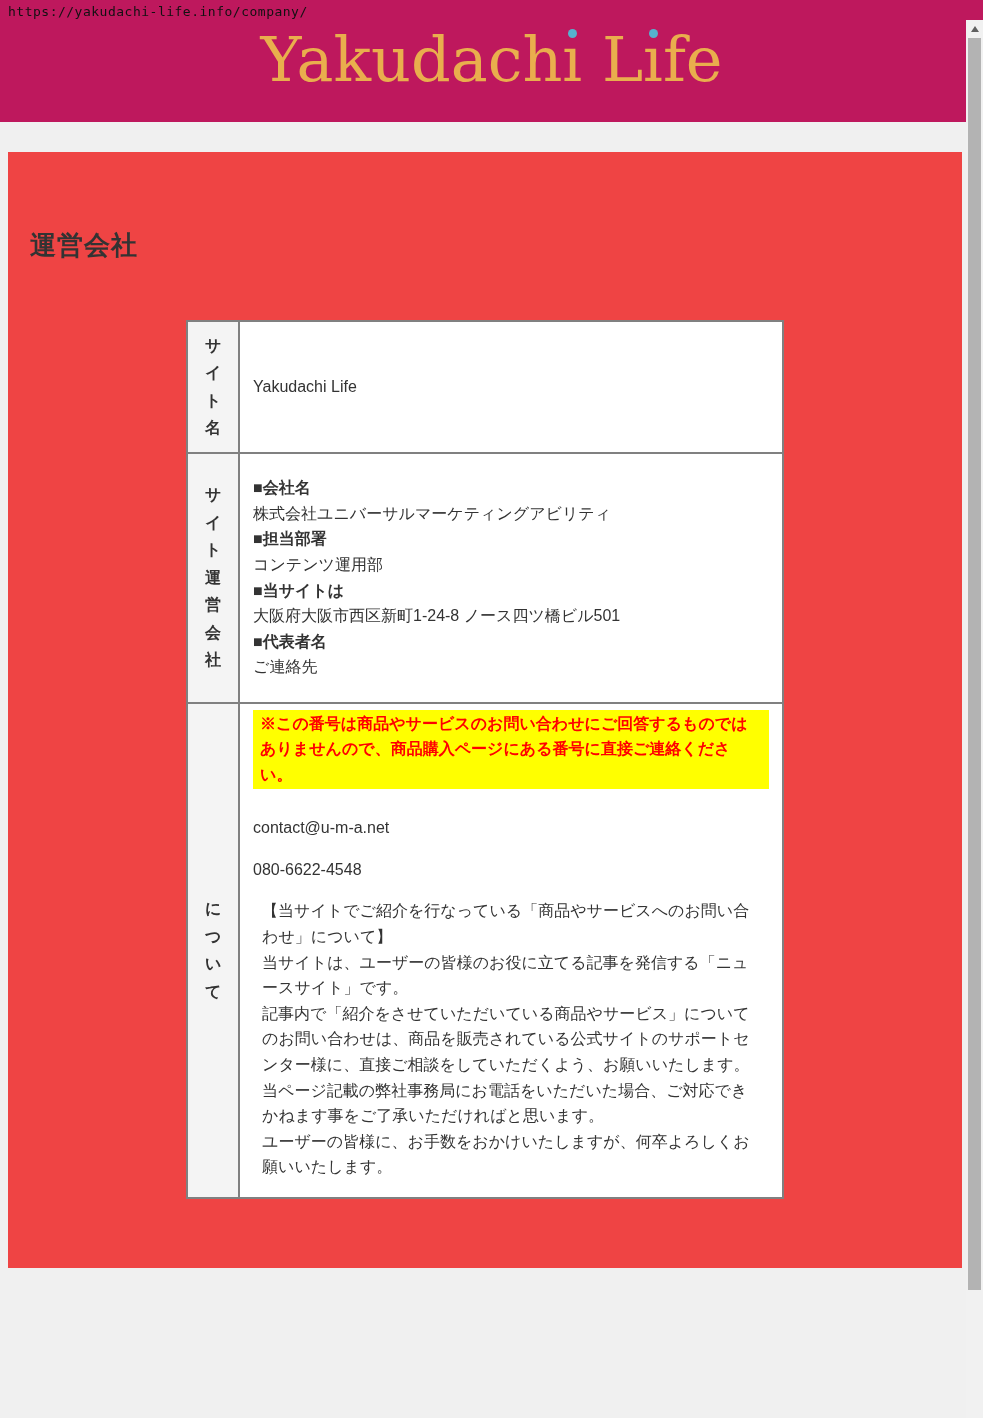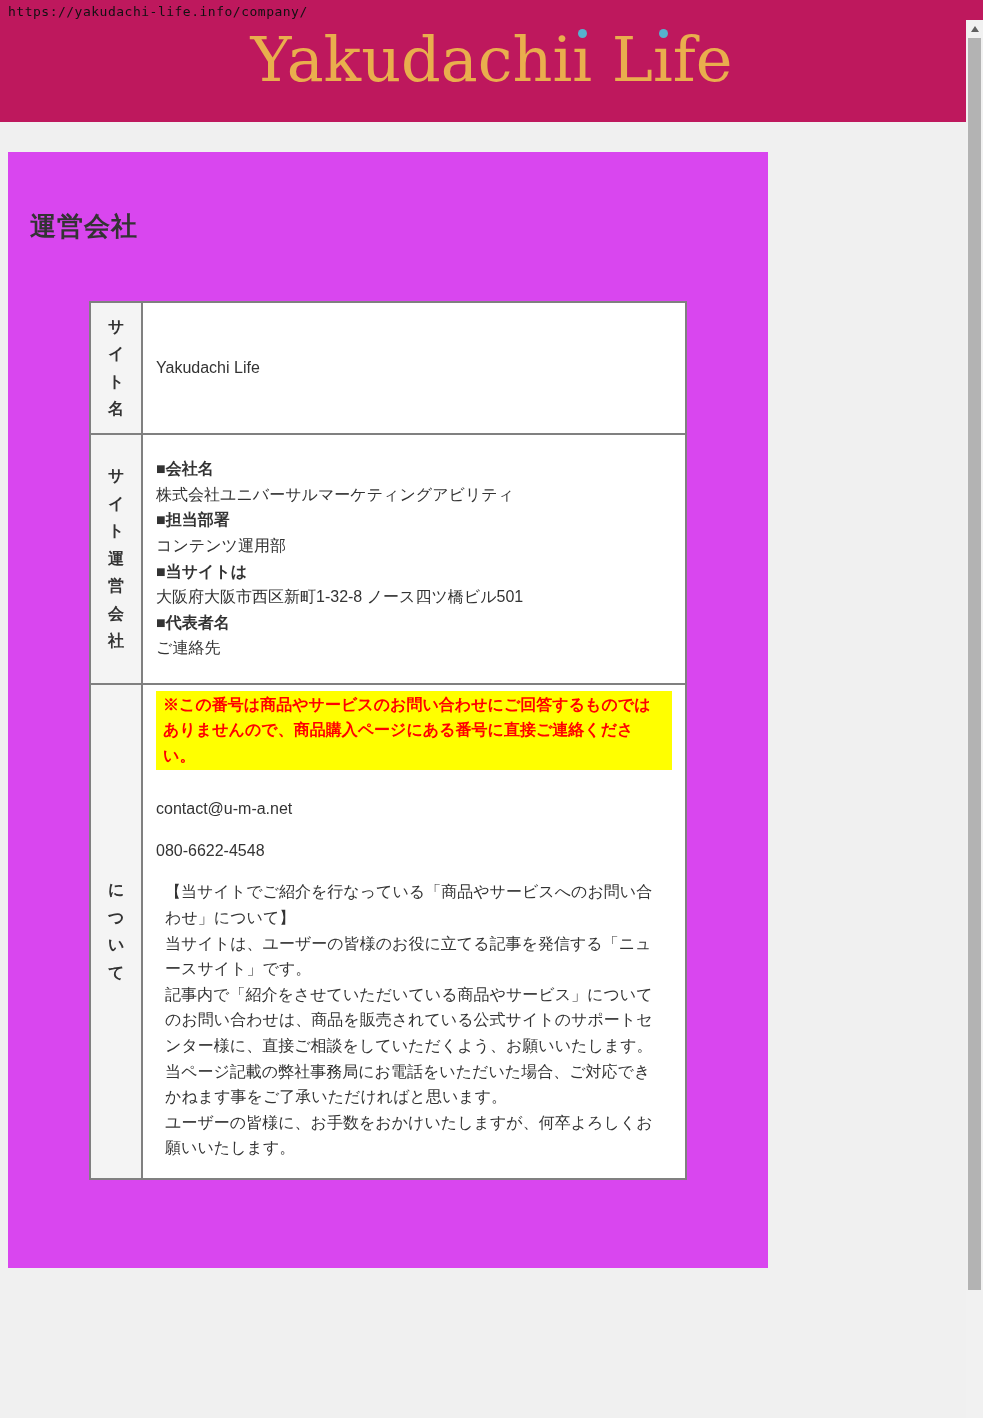--- a/index.html
+++ b/index.html
@@ -39,22 +39,22 @@
     position:absolute;top:3px;left:50%;margin-left:-4px;
     width:9px;height:9px;border-radius:50%;
     background:var(--logo-dot);
   }
   
   .main-bg{
     width:983px;height:1296px;background:var(--page-bg);
     padding-top:30px;
   }
   .card{
-    margin-left:8px;width:760px;height:1116px;background:#d946ef;
-    padding:58px 22px 0;
+    margin-left:8px;width:954px;height:1116px;background:#ef4444;
+    padding:77px 22px 0;
   }
   .page-title{
     margin:0 0 58px;font-size:26px;font-weight:bold;color:var(--text);
     letter-spacing:1px;line-height:1.25;
   }
   
   table.company{
     width:598px;margin:0 auto;border-collapse:collapse;
     font-size:16px;color:var(--text);
   }
@@ -103,21 +103,21 @@
   .sb-thumb{
     position:absolute;top:18px;left:2px;width:13px;height:1252px;
     background:var(--sb-thumb);
   }
 </style>
 </head>
 <body>
 
 <div class="top-header">
   <div class="url-text">https://yakudachi-life.info/company/</div>
-  <div class="logo"><span>Yakudachi</span><span class="iseg"><span class="dot"></span><span>ı</span></span><span> L</span><span class="iseg"><span class="dot"></span><span>ı</span></span><span>fe</span></div>
+  <div class="logo"><span>Yakudach</span><span class="iseg"><span class="dot"></span><span>ı</span></span><span> L</span><span class="iseg"><span class="dot"></span><span>ı</span></span><span>fe</span></div>
 </div>
 
 <div class="main-bg">
   <div class="card">
     <h1 class="page-title">運営会社</h1>
 
     <table class="company">
       <tbody>
         <tr class="row-1">
           <th>
@@ -131,21 +131,21 @@
         <tr class="row-2">
           <th>
             <span class="vtext">サイト運営会社</span>
           </th>
           <td>
             <div class="line label">■会社名</div>
             <div class="line">株式会社ユニバーサルマーケティングアビリティ</div>
             <div class="line label">■担当部署</div>
             <div class="line">コンテンツ運用部</div>
             <div class="line label">■当サイトは</div>
-            <div class="line">大阪府大阪市西区新町1-32-8 ノース四ツ橋ビル501</div>
+            <div class="line">大阪府大阪市西区新町1-24-8 ノース四ツ橋ビル501</div>
             <div class="line label">■代表者名</div>
             <div class="line">ご連絡先</div>
           </td>
         </tr>
 
         <tr class="row-3">
           <th>
             <span class="vtext">について</span>
           </th>
           <td>

